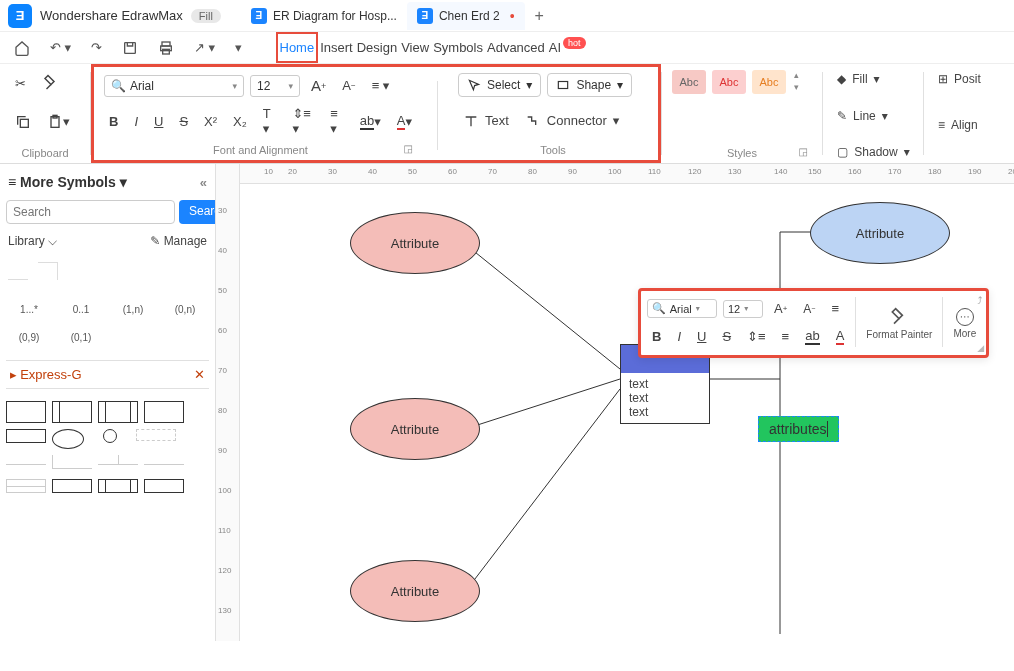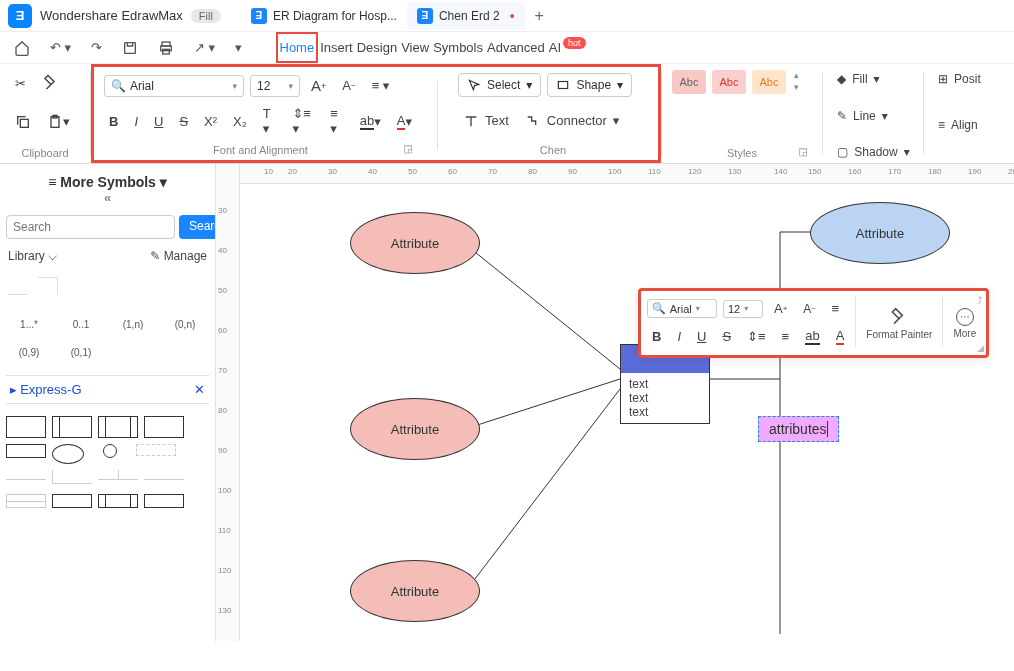--- a/index.html
+++ b/index.html
@@ -37,29 +37,29 @@
 .swatch-pink { background: #f7c9c5; color: #666; }
 .swatch-red { background: #fccfcf; color: #d33; }
 .swatch-orange { background: #ffe4cc; color: #e67e22; }
 .style-row { display: flex; gap: 6px; }
 .style-opt { display: flex; align-items: center; gap: 6px; font-size: 12px; color: #444; cursor: pointer; padding: 2px 4px; }
 .red-box { border: 3px solid #e74c3c; }
 .dlg-launcher { position: absolute; right: 4px; bottom: 4px; font-size: 10px; color: #888; cursor: pointer; }
 
 .workspace { display: flex; height: calc(100% - 194px); }
 .side-panel { width: 216px; border-right: 1px solid #e0e0e0; display: flex; flex-direction: column; padding: 6px; gap: 6px; overflow: hidden; }
-.side-header { display: flex; align-items: center; justify-content: space-between; padding: 4px 2px; font-weight: 600; font-size: 14px; flex-direction: column; }
+.side-header { display: flex; align-items: center; justify-content: space-between; padding: 4px 2px; font-weight: 600; font-size: 14px; }
 .collapse-arrows { font-size: 13px; color: #888; }
 .search-row { display: flex; gap: 4px; }
 .search-input { flex: 1; border: 1px solid #ccc; border-radius: 4px; padding: 4px 6px; font-size: 12px; }
 .search-btn { background: #1b84ff; color: #fff; border-radius: 4px; padding: 4px 10px; font-size: 12px; cursor: pointer; }
 .lib-row { display: flex; justify-content: space-between; font-size: 12px; color: #444; padding: 4px 2px; }
 .sym-grid { display: flex; flex-wrap: wrap; gap: 10px; padding: 4px 2px; }
 .sym-item { width: 42px; height: 18px; display: flex; align-items: center; justify-content: center; font-size: 10px; color: #555; }
-.section-title { display: flex; justify-content: space-between; align-items: center; border-top: 1px solid #e0e0e0; border-bottom: 1px solid #e0e0e0; padding: 6px 4px; font-size: 13px; color: #1d4ed8; margin-top: 4px; }
+.section-title { display: flex; justify-content: space-between; align-items: center; border-top: 1px solid #e0e0e0; border-bottom: 1px solid #e0e0e0; padding: 6px 4px; font-size: 13px; color: #c2410c; margin-top: 4px; }
 .shapes-grid { display: flex; flex-wrap: wrap; gap: 6px; padding: 6px 0; }
 .shape-cell { width: 40px; height: 22px; border: 1px solid #333; }
 .shape-ellipse { width: 32px; height: 20px; border: 1px solid #333; border-radius: 50%; }
 .shape-circle { width: 14px; height: 14px; border: 1px solid #333; border-radius: 50%; }
 .shape-faint { border-color: #ccc; }
 
 .ruler-v { width: 24px; background: #fafafa; border-right: 1px solid #e0e0e0; position: relative; font-size: 8px; color: #888; }
 .ruler-v .tick { position: absolute; left: 2px; }
 .ruler-h { height: 20px; background: #fafafa; border-bottom: 1px solid #e0e0e0; position: relative; font-size: 8px; color: #888; }
 .ruler-h .tick { position: absolute; top: 3px; }
@@ -74,21 +74,21 @@
 .entity-box { position: absolute; border: 1px solid #333; background: #fff; }
 .entity-header { height: 28px; background: #5b6cd8; }
 .entity-body { padding: 4px 8px; font-size: 12px; color: #444; }
 
 .floating-toolbar { position: absolute; background: #fff; border: 3px solid #e74c3c; border-radius: 4px; display: flex; flex-direction: column; padding: 6px; gap: 4px; box-shadow: 0 2px 8px rgba(0,0,0,.1); }
 .ft-row { display: flex; align-items: center; gap: 6px; }
 .ft-sep { width: 1px; height: 50px; background: #e0e0e0; }
 .ft-col { display: flex; flex-direction: column; align-items: center; justify-content: center; gap: 2px; font-size: 10px; color: #555; cursor: pointer; padding: 0 4px; }
 .ft-input { border: 1px solid #ccc; border-radius: 3px; padding: 2px 4px; font-size: 11px; display: flex; align-items: center; gap: 4px; }
 
-.text-edit-box { position: absolute; border: 1px dashed #1b84ff; padding: 4px 10px; font-size: 14px; color: #333; background: #f0abfc; display: flex; align-items: center; }
+.text-edit-box { position: absolute; border: 1px dashed #1b84ff; padding: 4px 10px; font-size: 14px; color: #333; background: #22c55e; display: flex; align-items: center; }
 .text-cursor { width: 1px; height: 16px; background: #333; display: inline-block; }
 </style>
 </head>
 <body>
 
 <div class="app-header">
   <div class="logo">Ǝ</div>
   <span>Wondershare EdrawMax</span>
   <span class="free-badge">Fill</span>
   <div class="tabs-bar">
@@ -216,21 +216,21 @@
           <div class="rbtn" style="gap:6px">
               <svg width="16" height="16" viewBox="0 0 24 24" fill="none" stroke="currentColor" stroke-width="2">
                 <path d="M4 6h16M12 6v14"></path>
               </svg>
               <span>Text</span>
             </div>
           <div class="rbtn" style="gap:6px"><svg width="16" height="16" viewBox="0 0 24 24" fill="none" stroke="currentColor" stroke-width="2">
                 <path d="M4 6h6v6h6v6"></path>
               </svg><span>Connector</span> ▾</div>
         </div>
-        <div class="group-label">Chen</div>
+        <div class="group-label">Tools</div>
       </div>
     </div>
   </div>
 
   <div class="ribbon-sep"></div>
   <div class="ribbon-group" style="width:160px">
     <div class="style-row">
       <div class="style-swatch swatch-pink">Abc</div>
       <div class="style-swatch swatch-red">Abc</div>
       <div class="style-swatch swatch-orange">Abc</div>

